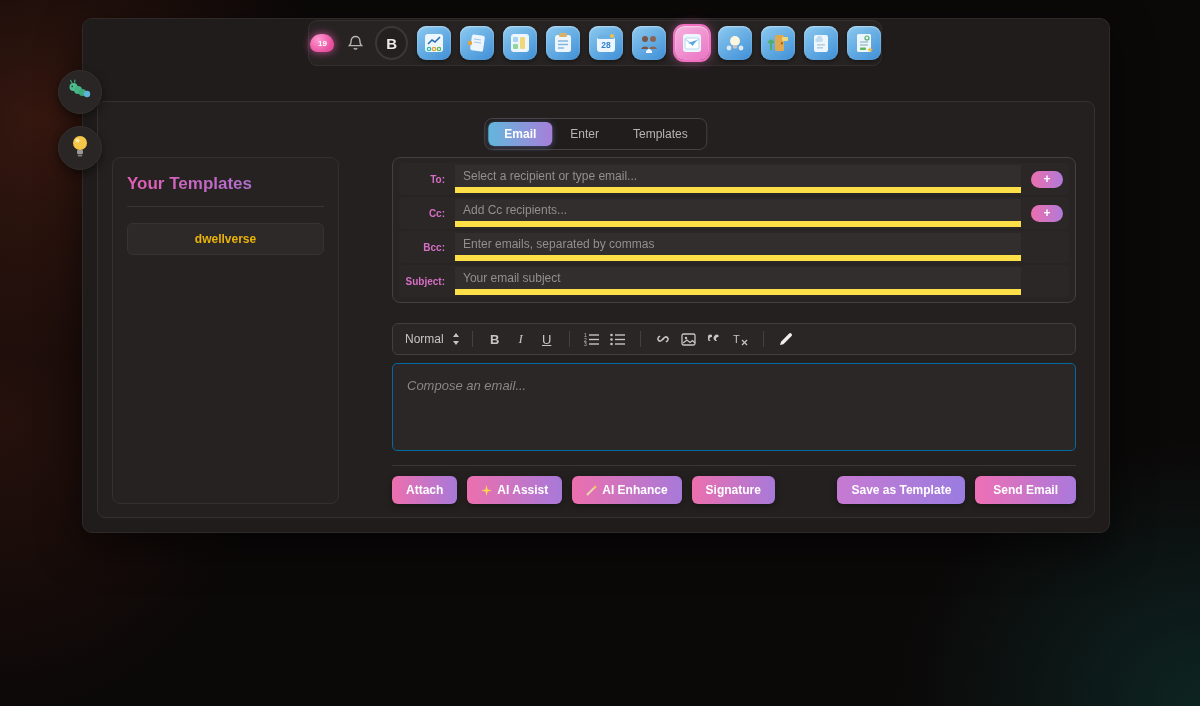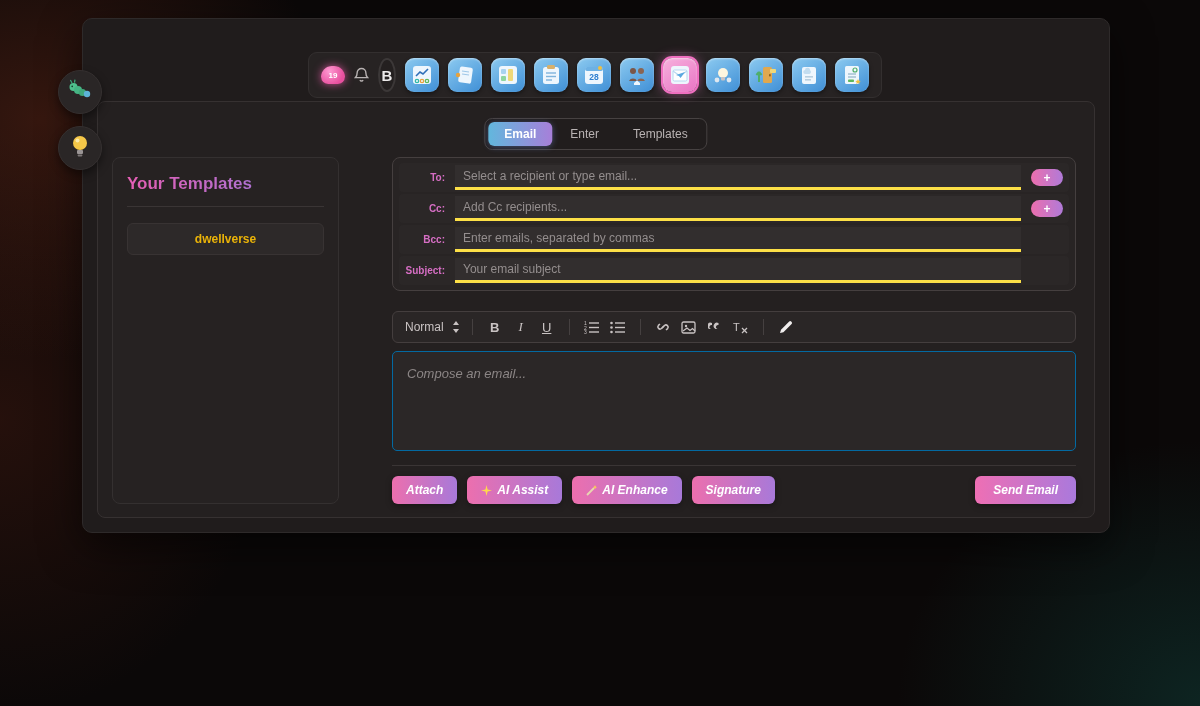--- a/index.html
+++ b/index.html
@@ -15,23 +15,23 @@
     color:#cfc9c9;
   }
   
   .window {
     position:absolute; left:82px; top:18px; width:1028px; height:515px;
     background:#201c1c; border:1px solid #2e2a2a; border-radius:10px;
     box-shadow:0 14px 40px rgba(0,0,0,.55);
   }
   
   .dock {
-    position:absolute; left:308px; top:52px; width:574px; height:46px;
+    position:absolute; left:308px; top:20px; width:574px; height:46px;
     background:#272323; border:1px solid #332f2f; border-radius:9px;
-    display:flex; align-items:center; gap:9px; padding:0 12px; z-index:5;
+    display:flex; align-items:center; gap:9px; padding:0 0; z-index:5;
   }
   .brain-badge {
     width:28px; height:26px; display:flex; align-items:center; justify-content:center;
     position:relative; cursor:pointer;
   }
   .brain-blob {
     width:24px; height:18px; border-radius:12px 12px 8px 8px;
     background:radial-gradient(circle at 35% 30%, #ff9ad2, #e8509f 70%);
     box-shadow:0 0 8px rgba(236,90,170,.8); display:flex; align-items:center; justify-content:center;
   }
@@ -92,21 +92,21 @@
   }
   
   .composer { position:absolute; left:254px; top:55px; right:18px; bottom:13px; display:flex; flex-direction:column;padding-left:40px; }
   .recipients {
     border:1px solid #453f3f; border-radius:8px; background:#282424; padding:5px 6px;
     display:flex; flex-direction:column; gap:2px;
   }
   .r-row { display:flex; align-items:center; background:#2b2727; border-radius:4px; padding:2px 6px; min-height:26px; }
   .r-label { width:50px; text-align:right; padding-right:10px; font-size:10px; font-weight:bold; color:#d66ec4; flex:0 0 auto; }
   .r-input {
-    flex:1; background:#322e2e; border:none; border-bottom:3px solid #fde047;
+    flex:1; background:#322e2e; border:none; border-bottom:6px solid #fde047;
     color:#d946ef; font-size:12px; padding:4px 8px; outline:none; font-family:"Liberation Sans",sans-serif;
   }
   .r-input::placeholder { color:#948e8e; }
   .add-pill {
     width:32px; height:17px; margin-left:10px; border:none; border-radius:9px;
     background:linear-gradient(90deg,#ec6fae,#b07ad8); color:#fff; font-weight:bold; font-size:12px;
     line-height:1; display:flex; align-items:center; justify-content:center; cursor:pointer; flex:0 0 auto;
   }
   .add-spacer { width:42px; flex:0 0 auto; }
   
@@ -124,21 +124,21 @@
   .compose {
     margin-top:8px; flex:1; border:1px solid #0369a1; border-radius:5px; background:#2b2727;
     padding:12px 14px; cursor:text;
   }
   .compose-ph { font-size:13px; font-style:italic; color:#8b8585; }
   
   .actions { border-top:1px solid #3a3535; margin-top:14px; padding-top:10px; display:flex; align-items:center; gap:10px; }
   .act-btn {
     border:none; border-radius:6px; padding:7px 14px; font-size:12px; font-weight:bold; color:#fff;
     background:linear-gradient(90deg,#ec6fae,#a879d9); cursor:pointer; display:flex; align-items:center; gap:5px;
-    font-family:"Liberation Sans",sans-serif; box-shadow:0 2px 6px rgba(0,0,0,.35);font-style:italic;
+    font-family:"Liberation Sans",sans-serif; box-shadow:0 2px 6px rgba(0,0,0,.35);
   }
   .act-btn.save { background:linear-gradient(90deg,#c77ad2,#9a7ce0); }
   .act-btn.send { background:linear-gradient(90deg,#ee6fb4,#aa79dc); padding:7px 18px; }
   .spacer { flex:1; }
   .mini-ic { display:inline-flex; }
 </style>
 </head>
 <body>
 
 <div class="window">
@@ -275,20 +275,21 @@
           <span class="mini-ic">
             <svg width="11" height="11" viewBox="0 0 11 11">
                 <line x1="1" y1="10" x2="8" y2="3" stroke="#e8d7b0" stroke-width="1.8"></line>
                 <path d="M9 0 L9.6 1.6 L11 2.2 L9.6 2.8 L9 4.4 L8.4 2.8 L7 2.2 L8.4 1.6 Z" fill="#ffd84d"></path>
               </svg>
           </span>
           <span>AI Enhance</span>
         </button>
         <button class="act-btn">Signature</button>
         <div class="spacer"></div>
+        <button class="act-btn save">Save as Template</button>
         <button class="act-btn send">Send Email</button>
       </div>
 
     </div>
   </div>
 </div>
 
 <div class="dock">
   <div class="brain-badge">
     <div class="brain-blob">

